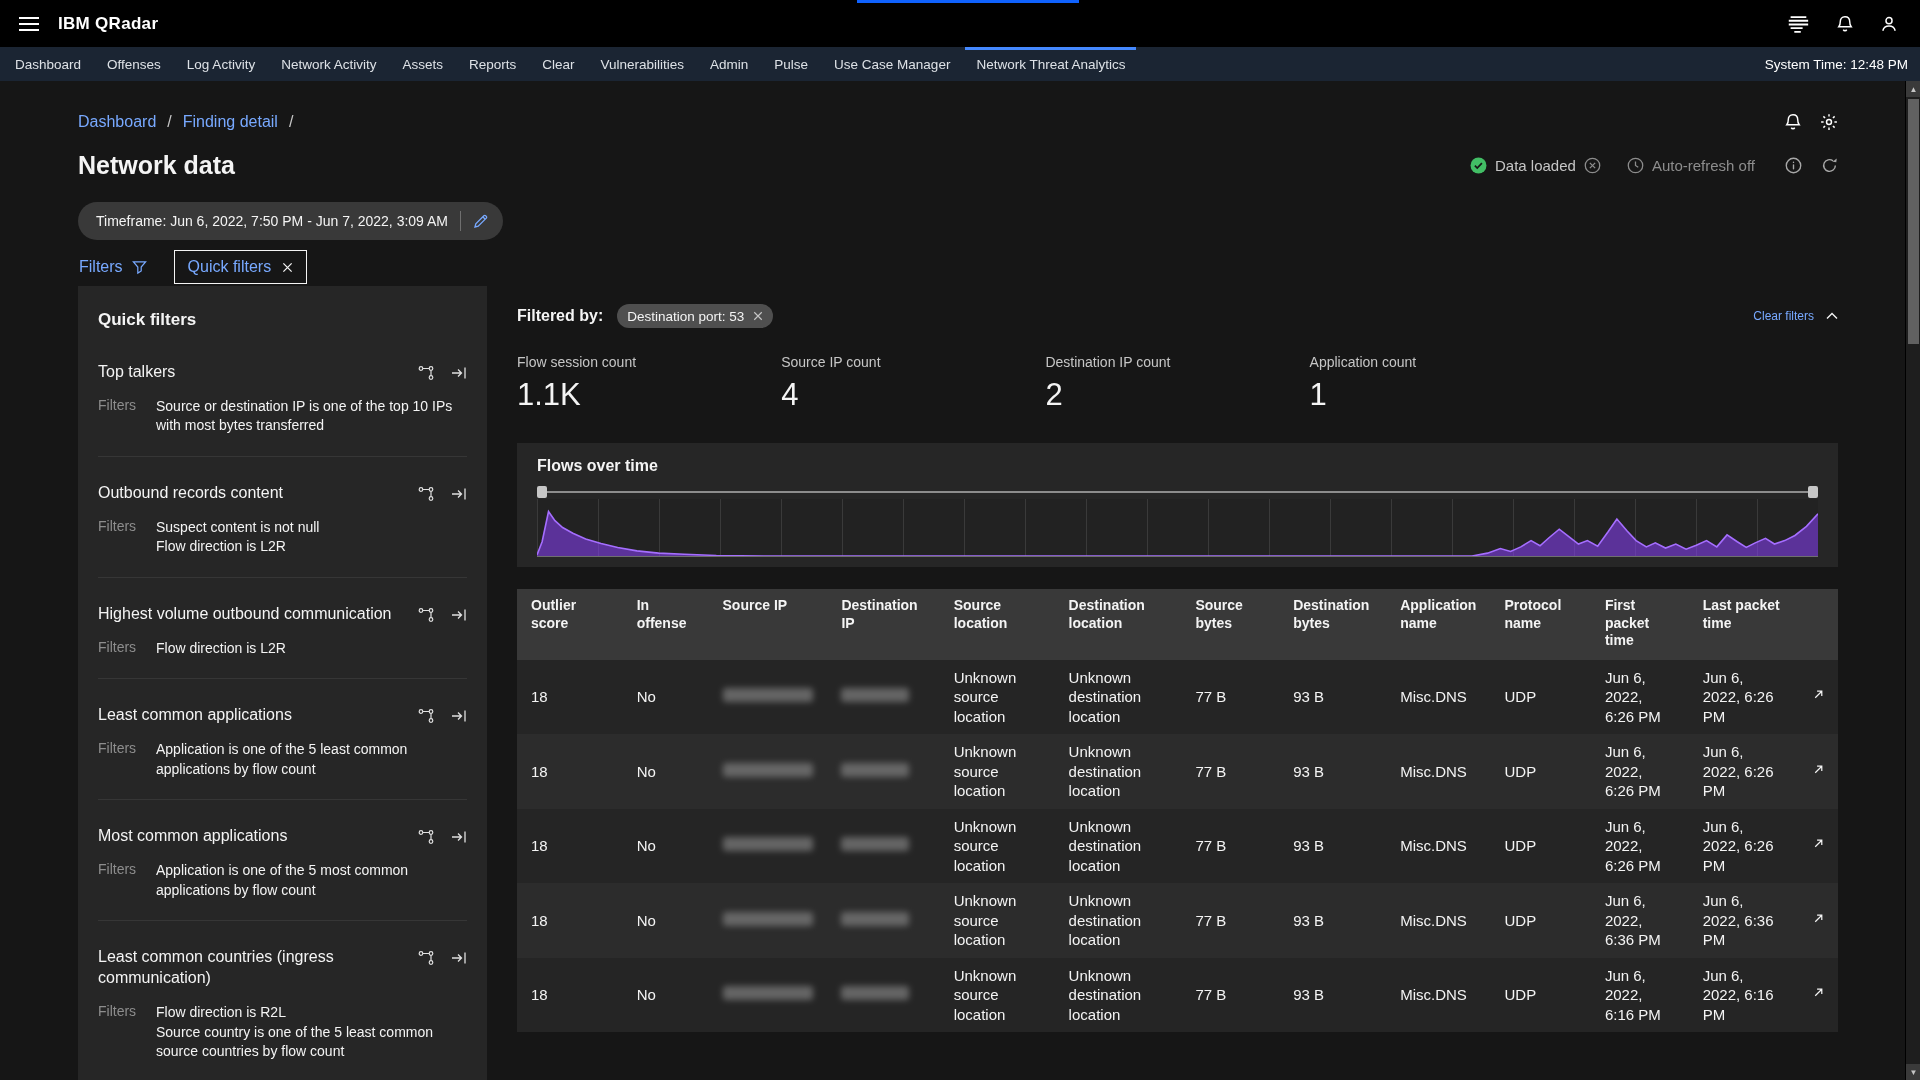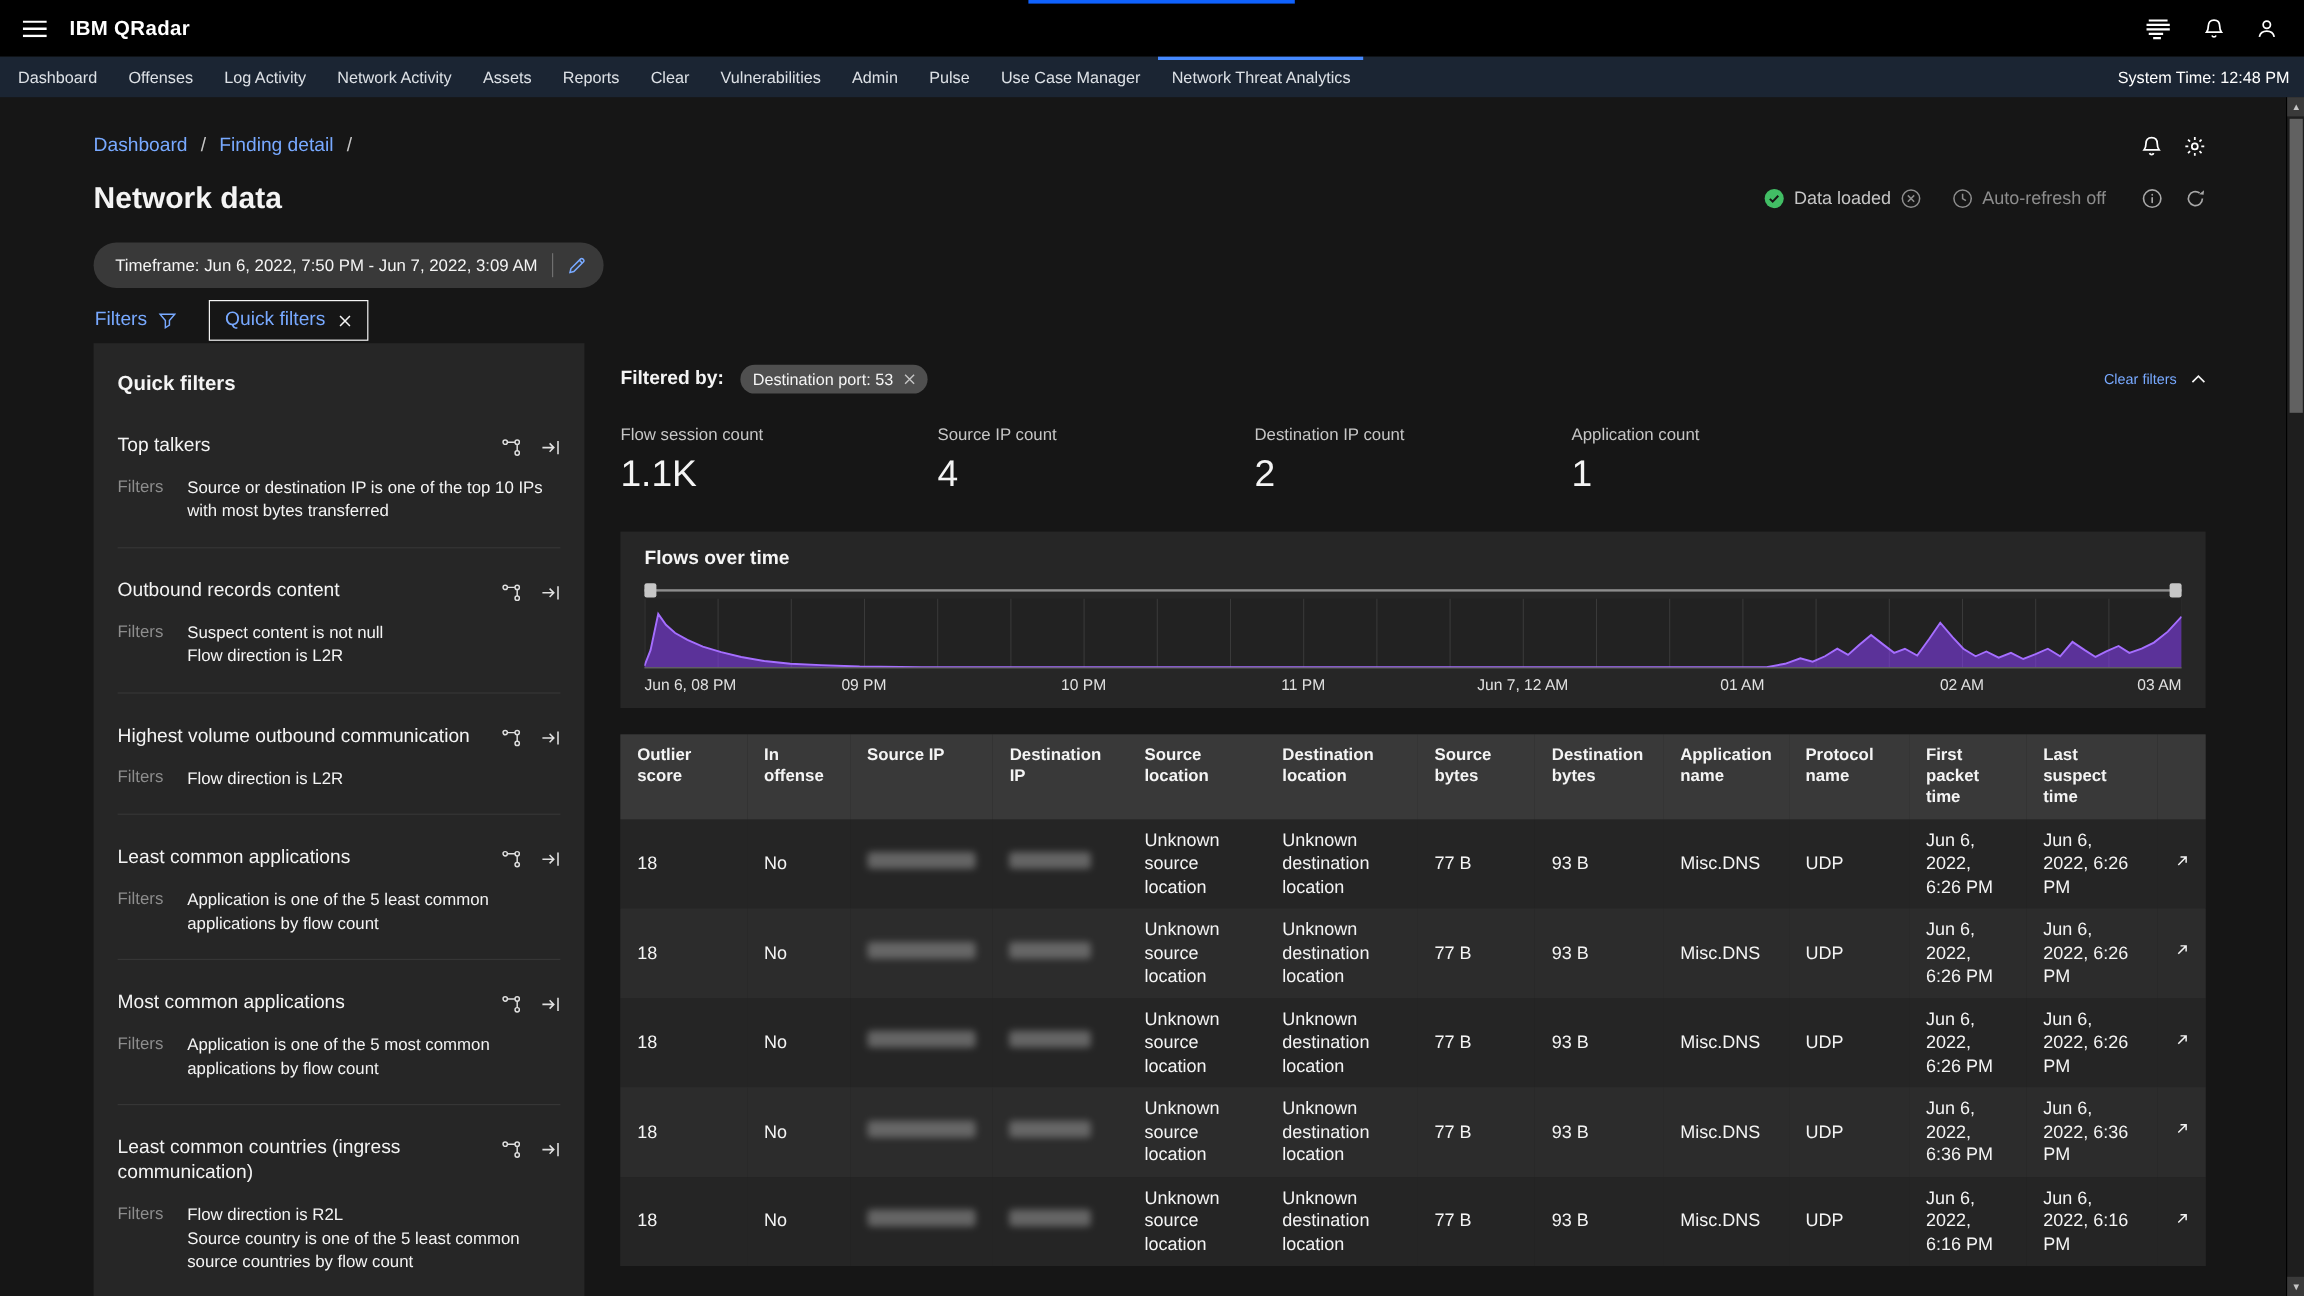--- a/index.html
+++ b/index.html
@@ -489,30 +489,20 @@
           <div class="slider-line"></div>
           <div class="slider-handle left"></div>
           <div class="slider-handle right"></div>
         </div>
         <div class="plot">
           <svg viewBox="0 0 1000 100" preserveAspectRatio="none">
             <path id="chart-area" d="M0,100 L0.0,98.0 L4.0,75.0 L9.0,22.0 L14.0,38.0 L20.0,50.0 L28.0,60.0 L38.0,70.0 L50.0,78.0 L63.0,85.0 L78.0,91.0 L95.0,95.0 L115.0,97.0 L140.0,99.0 L180.0,100.0 L400.0,100.0 L650.0,100.0 L730.0,100.0 L742.0,95.0 L752.0,87.0 L760.0,92.0 L768.0,84.0 L776.0,73.0 L783.0,82.0 L790.0,68.0 L798.0,53.0 L806.0,67.0 L813.0,79.0 L820.0,73.0 L828.0,83.0 L836.0,58.0 L843.0,35.0 L851.0,56.0 L858.0,73.0 L866.0,84.0 L873.0,77.0 L881.0,86.0 L889.0,79.0 L897.0,88.0 L905.0,81.0 L913.0,73.0 L921.0,84.0 L929.0,63.0 L937.0,75.0 L944.0,85.0 L951.0,77.0 L959.0,69.0 L966.0,79.0 L974.0,73.0 L982.0,64.0 L991.0,48.0 L1000.0,26.0 L1000,100 Z" fill-opacity="0.55" stroke="none" fill="#8a3ffc"></path>
             <path id="chart-line" d="M0.0,98.0 L4.0,75.0 L9.0,22.0 L14.0,38.0 L20.0,50.0 L28.0,60.0 L38.0,70.0 L50.0,78.0 L63.0,85.0 L78.0,91.0 L95.0,95.0 L115.0,97.0 L140.0,99.0 L180.0,100.0 L400.0,100.0 L650.0,100.0 L730.0,100.0 L742.0,95.0 L752.0,87.0 L760.0,92.0 L768.0,84.0 L776.0,73.0 L783.0,82.0 L790.0,68.0 L798.0,53.0 L806.0,67.0 L813.0,79.0 L820.0,73.0 L828.0,83.0 L836.0,58.0 L843.0,35.0 L851.0,56.0 L858.0,73.0 L866.0,84.0 L873.0,77.0 L881.0,86.0 L889.0,79.0 L897.0,88.0 L905.0,81.0 L913.0,73.0 L921.0,84.0 L929.0,63.0 L937.0,75.0 L944.0,85.0 L951.0,77.0 L959.0,69.0 L966.0,79.0 L974.0,73.0 L982.0,64.0 L991.0,48.0 L1000.0,26.0 " fill="none" stroke-width="1.6" vector-effect="non-scaling-stroke" stroke="#a56eff"></path>
           </svg>
         </div>
-        <div id="chart-ticks" class="ticks">
-            <span class="tick" style="left: 0%; transform: none;">Jun 6, 08 PM</span>
-            <span class="tick" style="left: 14.2857%; transform: translateX(-50%);">09 PM</span>
-            <span class="tick" style="left: 28.5714%; transform: translateX(-50%);">10 PM</span>
-            <span class="tick" style="left: 42.8571%; transform: translateX(-50%);">11 PM</span>
-            <span class="tick" style="left: 57.1429%; transform: translateX(-50%);">Jun 7, 12 AM</span>
-            <span class="tick" style="left: 71.4286%; transform: translateX(-50%);">01 AM</span>
-            <span class="tick" style="left: 85.7143%; transform: translateX(-50%);">02 AM</span>
-            <span class="tick" style="left: 100%; transform: translateX(-100%);">03 AM</span>
-          </div>
       </div>
 
       <div class="table-panel">
         <table>
           <colgroup>
             <col style="width:8%">
               <col style="width:6.5%">
               <col style="width:9%">
               <col style="width:8.5%">
             <col style="width:8.7%">
@@ -531,21 +521,21 @@
                 <th>In offense</th>
                 <th>Source IP</th>
                 <th>Destination IP</th>
                 <th>Source location</th>
                 <th>Destination location</th>
                 <th>Source bytes</th>
                 <th>Destination bytes</th>
                 <th>Application name</th>
                 <th>Protocol name</th>
                 <th>First packet time</th>
-                <th>Last suspect time</th>
+                <th>Last packet time</th>
                 <th class="action"></th>
               </tr>
             </thead>
           <tbody id="table-body">
               <tr>
           <td>18</td>
           <td>No</td>
           <td><span class="redacted"></span></td>
           <td><span class="redacted narrow"></span></td>
           <td>Unknown source location</td>

